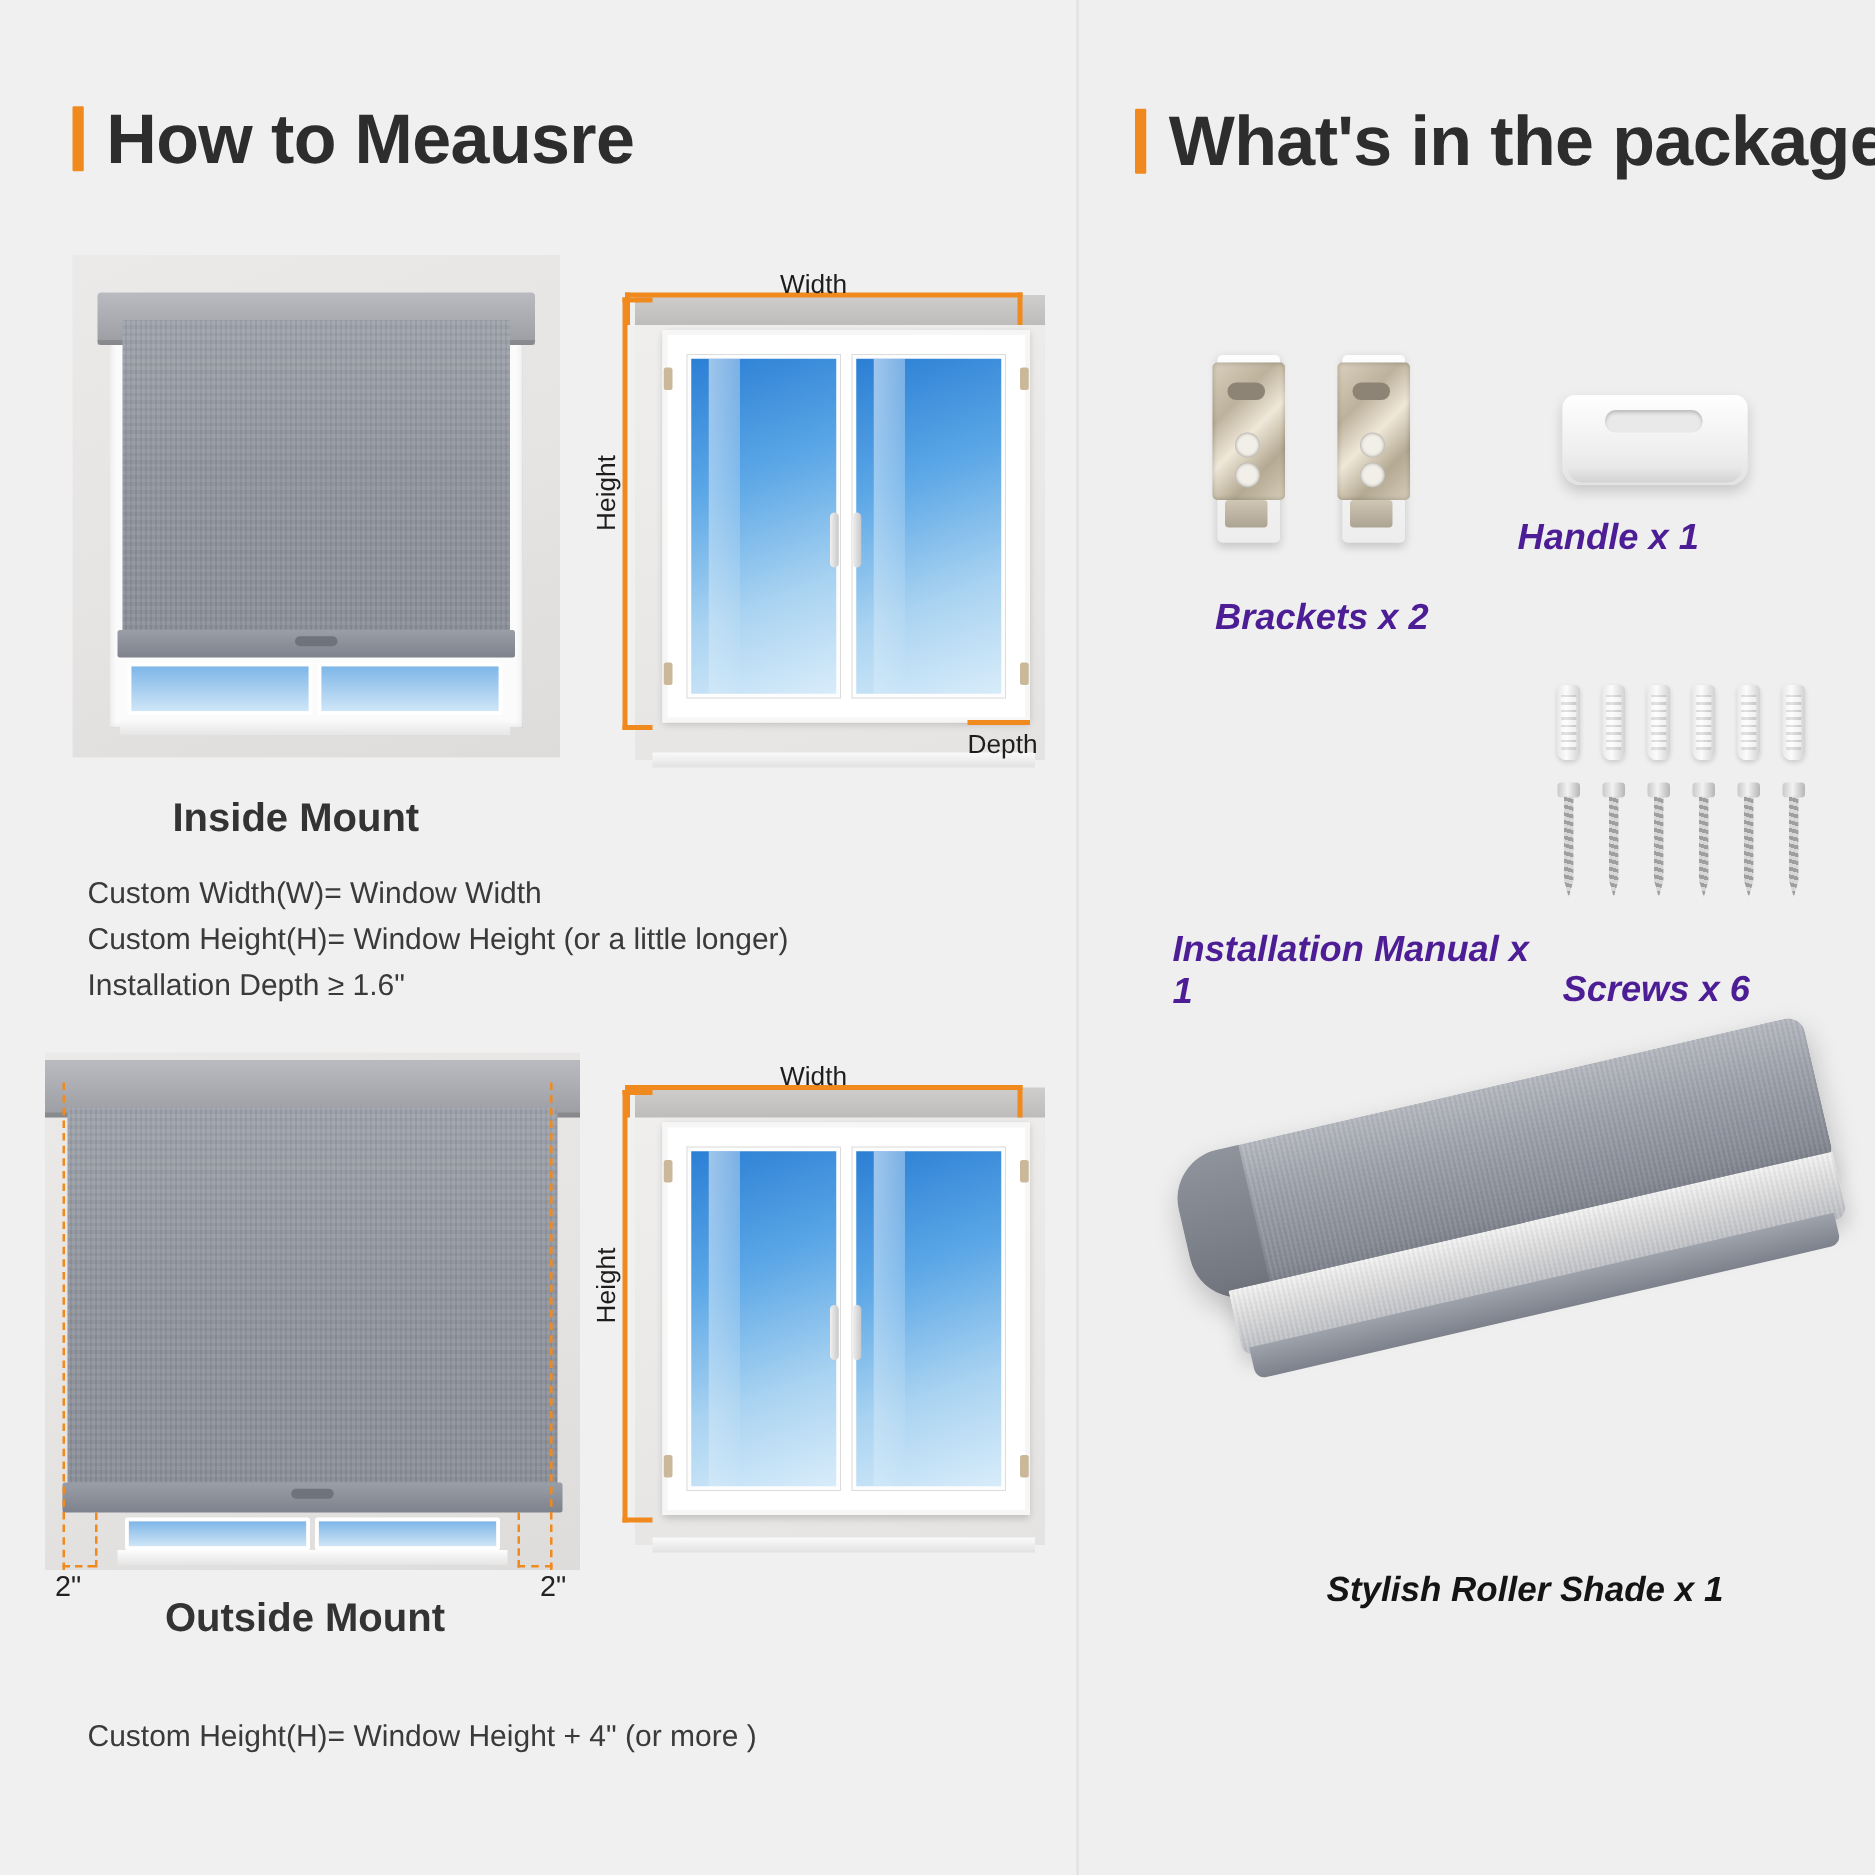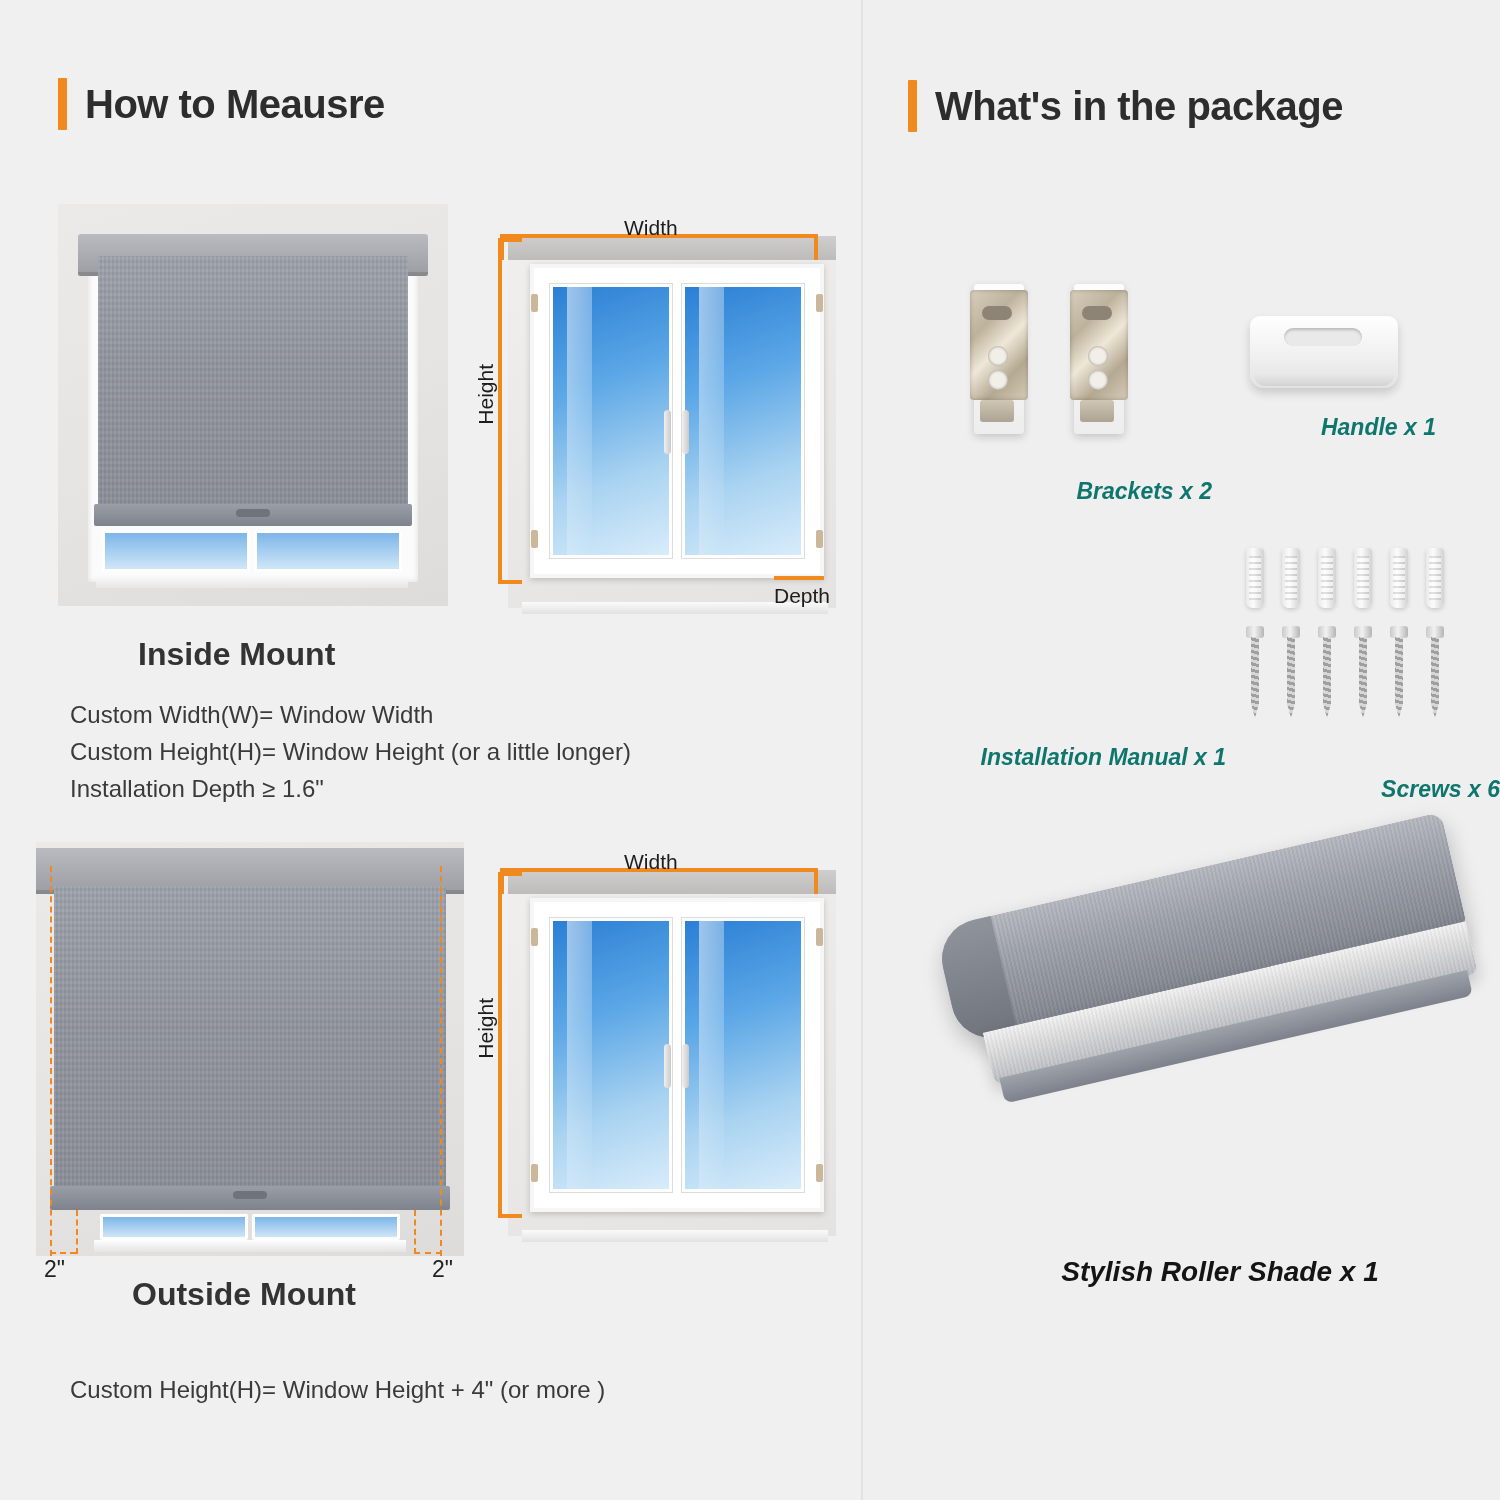--- a/index.html
+++ b/index.html
@@ -12,21 +12,21 @@
   .page{position:relative;width:1500px;height:1500px;background:#f3f3f3;}
 
   
   .col-left{position:absolute;left:0;top:0;width:862px;height:1500px;background:#f0f0f0;}
   .col-right{position:absolute;left:862px;top:0;width:638px;height:1500px;background:#efefef;}
   .col-divider{position:absolute;left:861px;top:0;width:2px;height:1500px;background:#e2e2e2;}
 
   
   .title{display:flex;align-items:center;gap:18px;}
   .title .bar{width:9px;height:52px;background:#f08a1e;border-radius:1px;}
-  .title .txt{font-size:40px;font-weight:bold;color:#2d2d2d;letter-spacing:-0.5px;white-space:nowrap;}
+  .title .txt{font-size:56px;font-weight:bold;color:#2d2d2d;letter-spacing:-0.5px;white-space:nowrap;}
 
   #title-measure{position:absolute;left:58px;top:78px;}
   #title-package{position:absolute;left:908px;top:80px;}
 
   
   .mount-name{font-size:32px;font-weight:bold;color:#333;}
   .bullet{font-size:24px;color:#3a3a3a;line-height:1.55;}
 
   
   .photo{position:absolute;background:#eceaea;overflow:hidden;}
@@ -74,21 +74,21 @@
   .m-line{position:absolute;background:#f08a1e;}
   .m-label{position:absolute;font-size:21px;color:#1d1d1d;background:transparent;}
   .m-label.vert{writing-mode:vertical-rl;transform:rotate(180deg);}
 
   
   .dash-v{position:absolute;width:0;border-left:2px dashed #f08a1e;}
   .dash-h{position:absolute;height:0;border-top:2px dashed #f08a1e;}
   .two-in{position:absolute;font-size:23px;color:#222;}
 
   
-  .part-cap{position:absolute;font-size:23px;font-weight:bold;font-style:italic;color:#0f766e;text-align:right;}
+  .part-cap{position:absolute;font-size:29px;font-weight:bold;font-style:italic;color:#4c1d95;text-align:left;}
 
   
   .bracket{position:absolute;width:62px;height:152px;}
   .bracket .plate{position:absolute;left:6px;top:0;width:50px;height:150px;background:linear-gradient(180deg,#fdfdfd,#ededed);border-radius:4px;box-shadow:0 3px 8px rgba(0,0,0,.18);}
   .bracket .metal{position:absolute;left:2px;top:6px;width:58px;height:110px;
     background:linear-gradient(135deg,#d9cfbd 0%,#bdb29c 30%,#efe7d8 52%,#b4a992 75%,#d6ccb9 100%);
     border-radius:4px;box-shadow:inset 0 0 4px rgba(0,0,0,.25);}
   .bracket .slot{position:absolute;left:14px;top:22px;width:30px;height:14px;border-radius:7px;background:#8e8madd;background:#8d8475;}
   .bracket .hole{position:absolute;left:20px;width:20px;height:20px;border-radius:50%;background:#f2efe9;box-shadow:inset 0 0 3px rgba(0,0,0,.45);}
   .bracket .hole.a{top:62px;}

